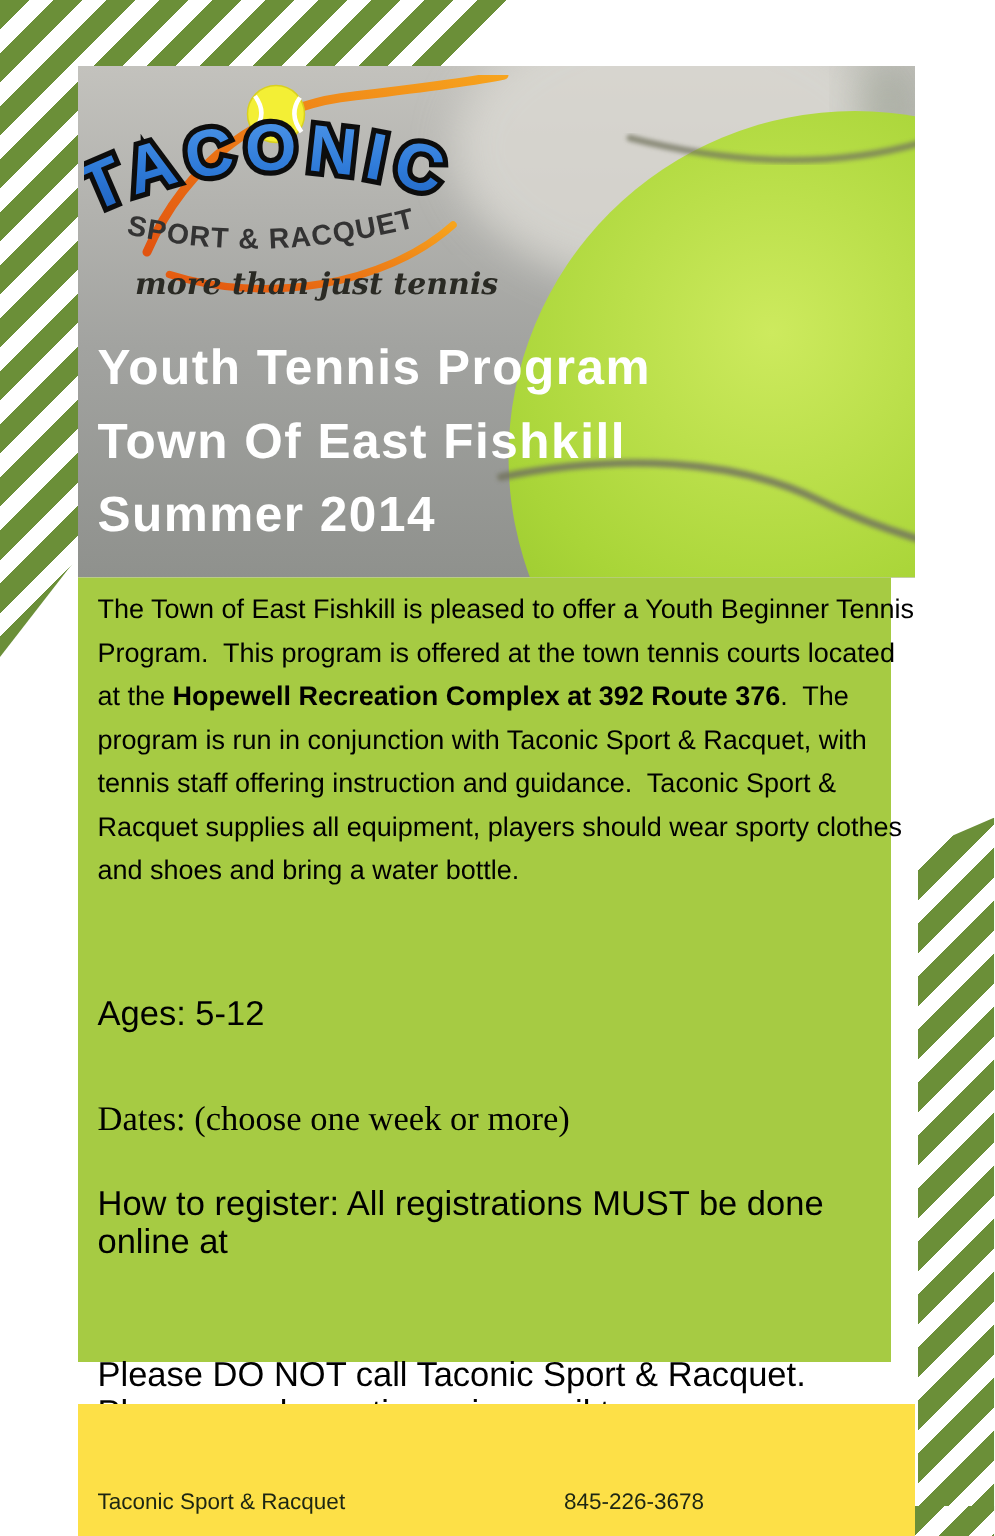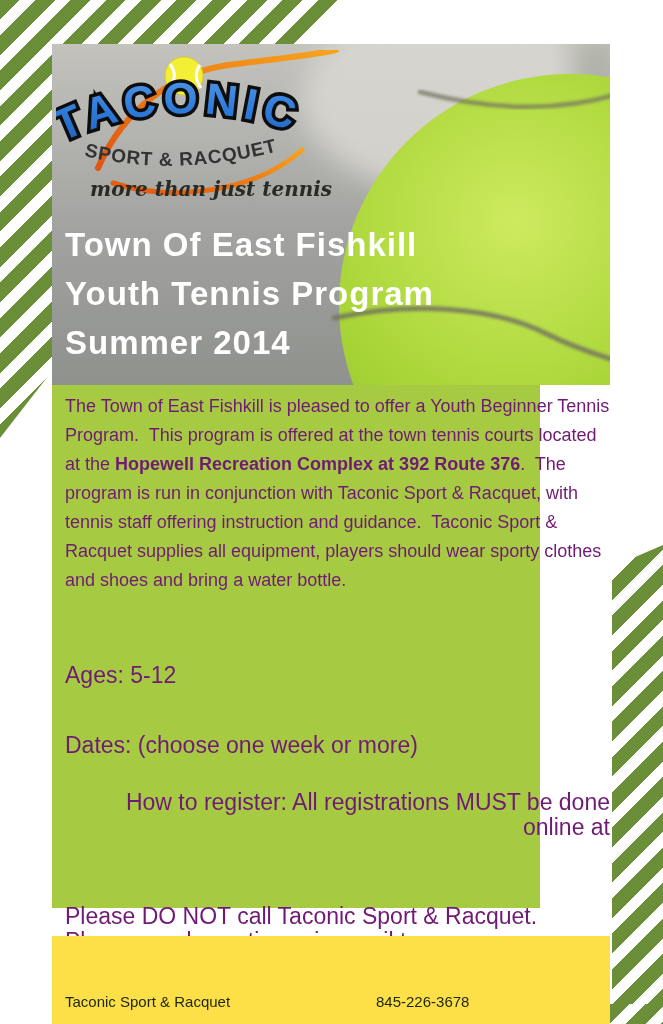--- a/index.html
+++ b/index.html
@@ -23,30 +23,30 @@
   
   .photo{position:relative;width:558px;height:341px;overflow:hidden;background:#b0b0ac;}
   .photo svg.bg{position:absolute;left:0;top:0;width:100%;height:100%;}
   .logo-wrap{position:absolute;left:4px;top:6px;width:292px;height:162px;}
   .poster-title{
     position:absolute;left:13px;top:176px;width:520px;
     color:#ffffff;font-size:33px;font-weight:bold;line-height:49px;letter-spacing:1px;
   }
   
   .green-body{
-    position:relative;width:488px;height:523px;background:#a6cb43;
-    color:#701a75;
+    position:relative;width:542px;height:523px;background:#a6cb43;
+    color:#000000;
   }
   .blk{position:absolute;left:13px;width:545px;white-space:pre-wrap;}
   .para{top:7px;font-size:18px;line-height:29px;}
   .para b{font-weight:bold;}
   .info{font-size:23px;line-height:25px;}
   .g-ages{top:228px;}
-  .g-dates{top:298px;}
-  .g-reg{top:355px;text-align:right;}
+  .g-dates{top:298px;font-family:Liberation Serif, serif;}
+  .g-reg{top:355px;}
   .g-cost{top:412px;}
   .g-note{top:469px;}
   
   .foot{
     position:relative;width:558px;height:95px;background:#fde047;color:#1d2613;
     font-size:15px;line-height:22px;margin-top:28px;
   }
   .foot .col-left{position:absolute;left:13px;top:11px;white-space:pre-wrap;}
   .foot .col-right{position:absolute;left:324px;top:11px;white-space:pre-wrap;}
 </style>
@@ -115,22 +115,22 @@
             <textPath href="#arcTop" startOffset="0" textLength="236">TACONIC</textPath>
           </text>
           <text font-family="Liberation Sans, sans-serif" font-size="19" font-weight="bold" fill="#333333" letter-spacing="3">
             <textPath href="#arcBottom" startOffset="0" textLength="198">SPORT &amp; RACQUET</textPath>
           </text>
           <text x="34" y="146" font-family="DejaVu Serif, serif" font-size="20" font-weight="bold" font-style="italic" fill="#2a2a24">more than just tennis</text>
         </svg>
       </div>
 
       <div class="poster-title">
+        <div>Youth Tennis Program</div>
         <div>Town Of East Fishkill</div>
-        <div>Youth Tennis Program</div>
         <div>Summer 2014</div>
       </div>
     </div>
 
     <div class="green-body">
       <div class="blk para"><span>The Town of East Fishkill is pleased to offer a Youth Beginner Tennis Program.  This program is offered at the town tennis courts located at the </span><b>Hopewell Recreation Complex at 392 Route 376</b><span>.  The program is run in conjunction with Taconic Sport &amp; Racquet, with tennis staff offering instruction and guidance.  Taconic Sport &amp; Racquet supplies all equipment, players should wear sporty clothes and shoes and bring a water bottle.</span></div>
 
       <div class="blk info g-ages">
         <div>Ages: 5-12</div>
       </div>

